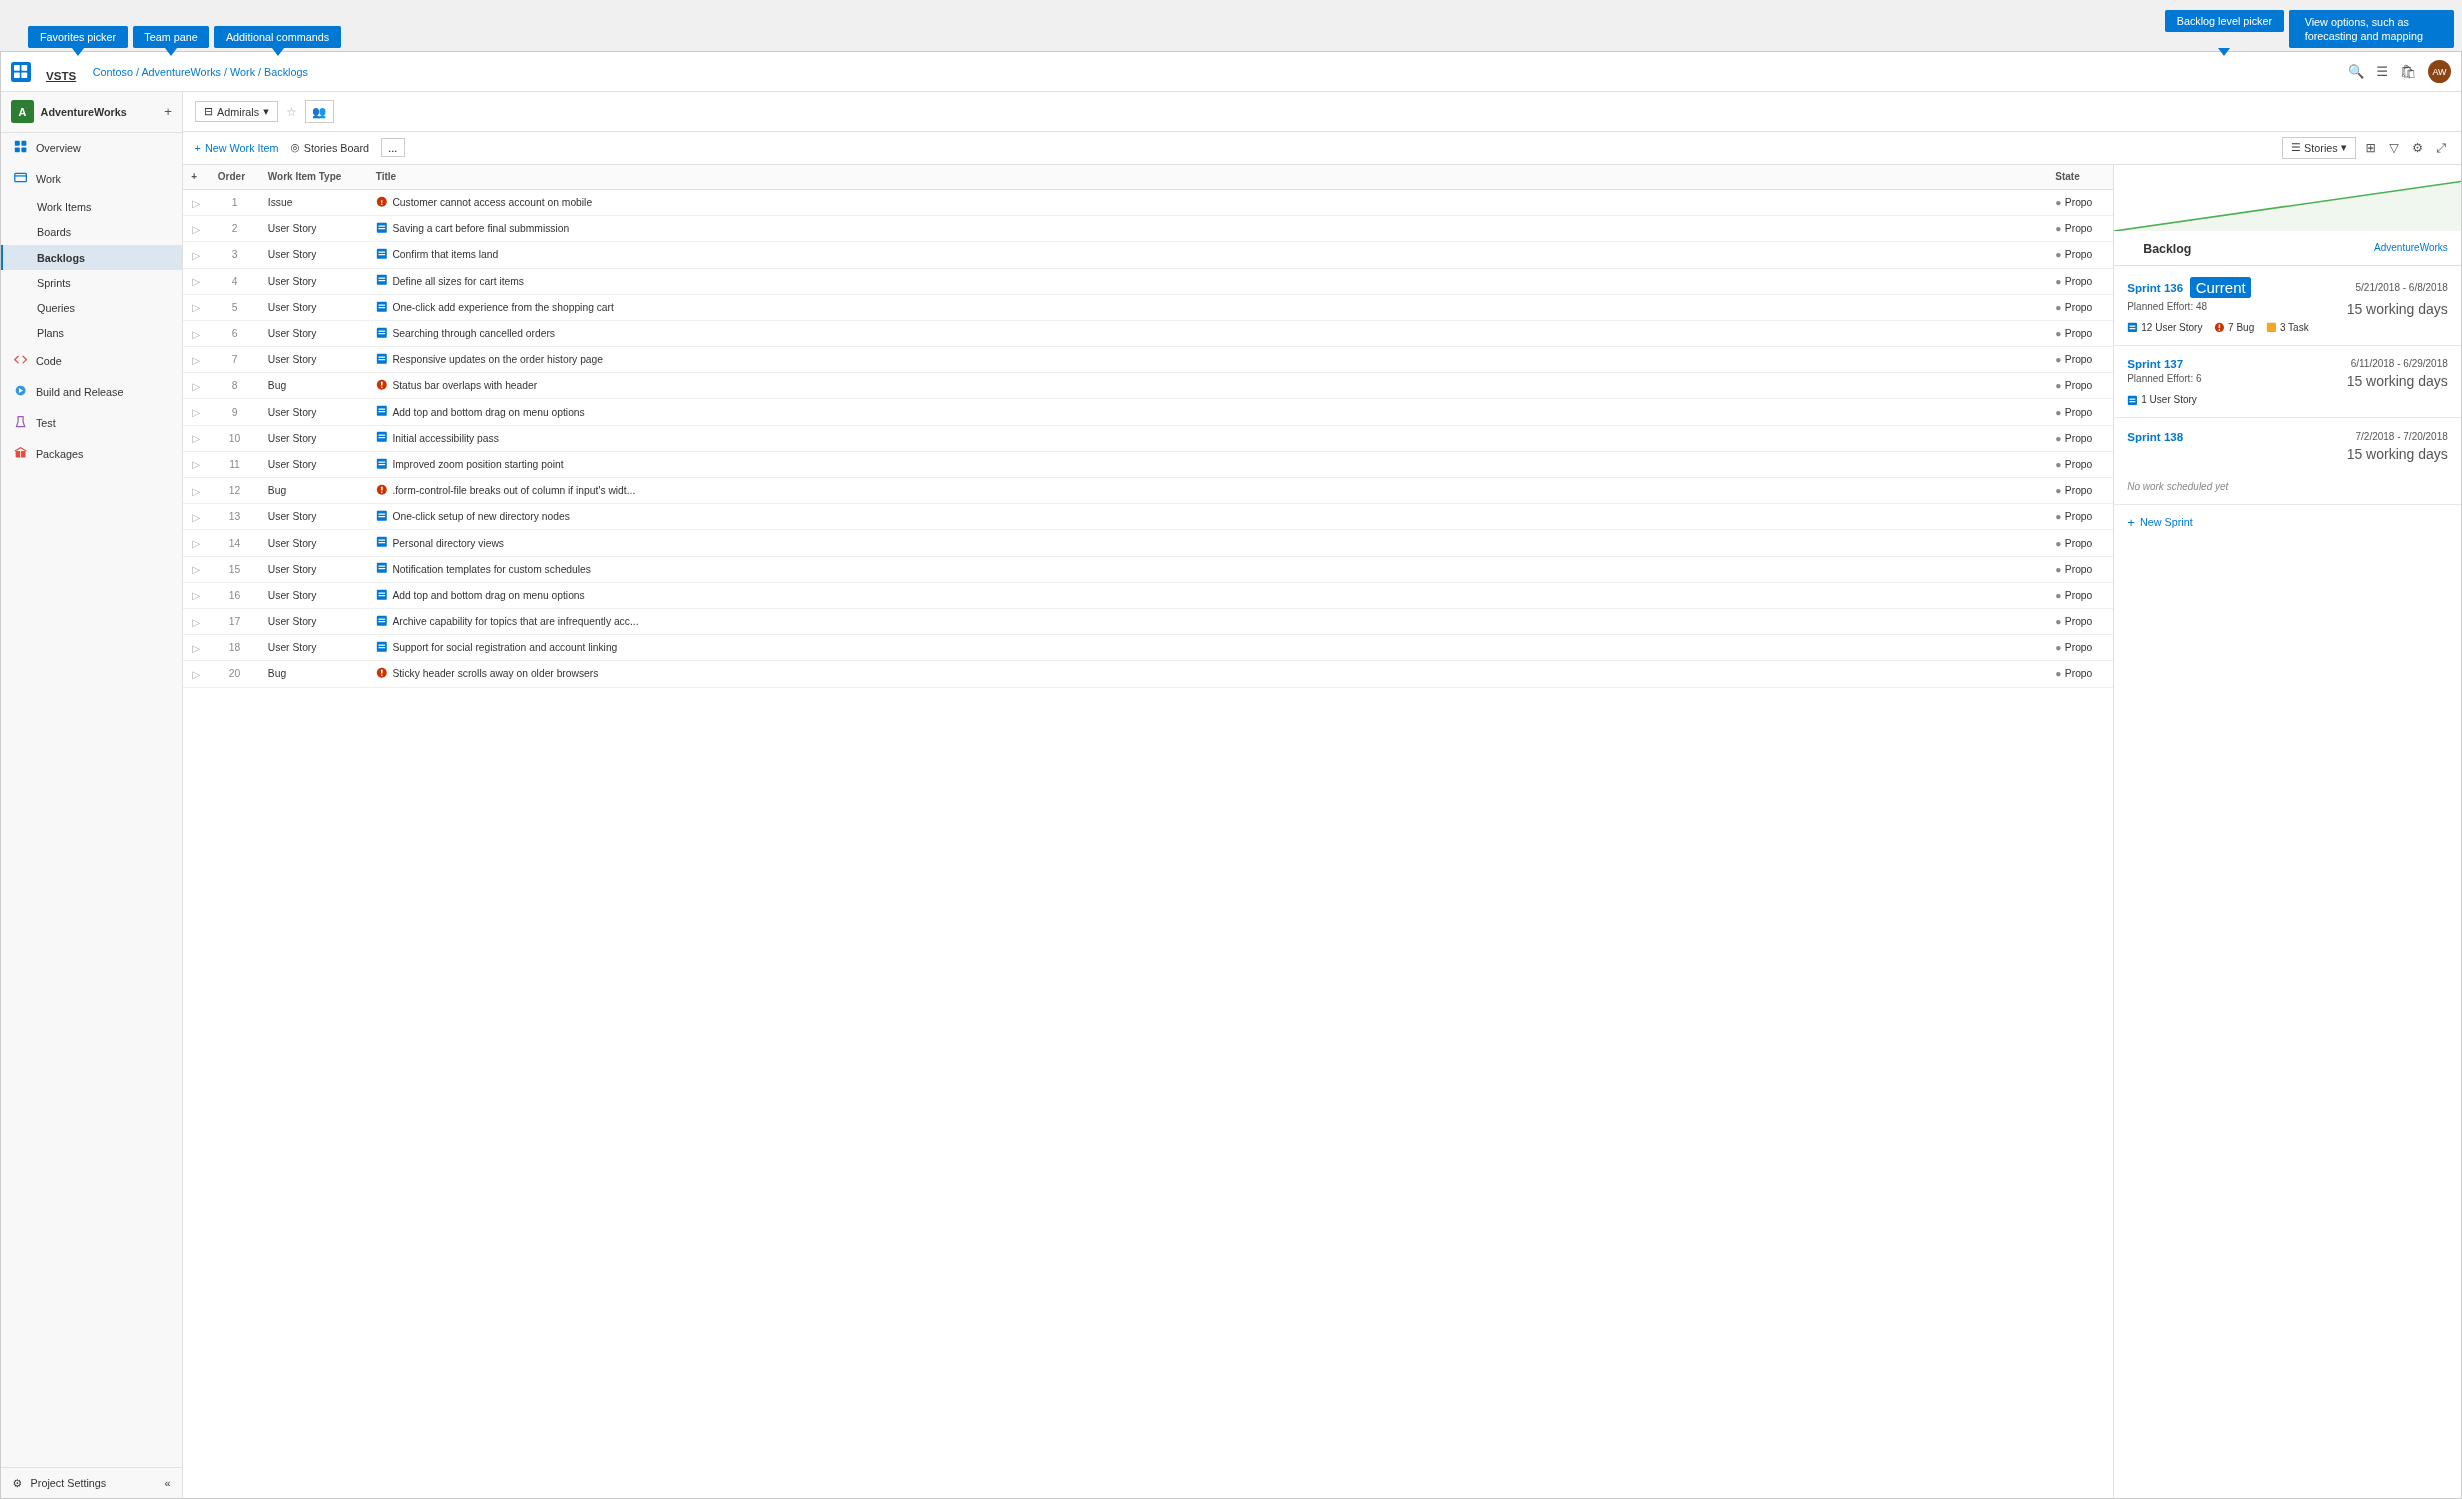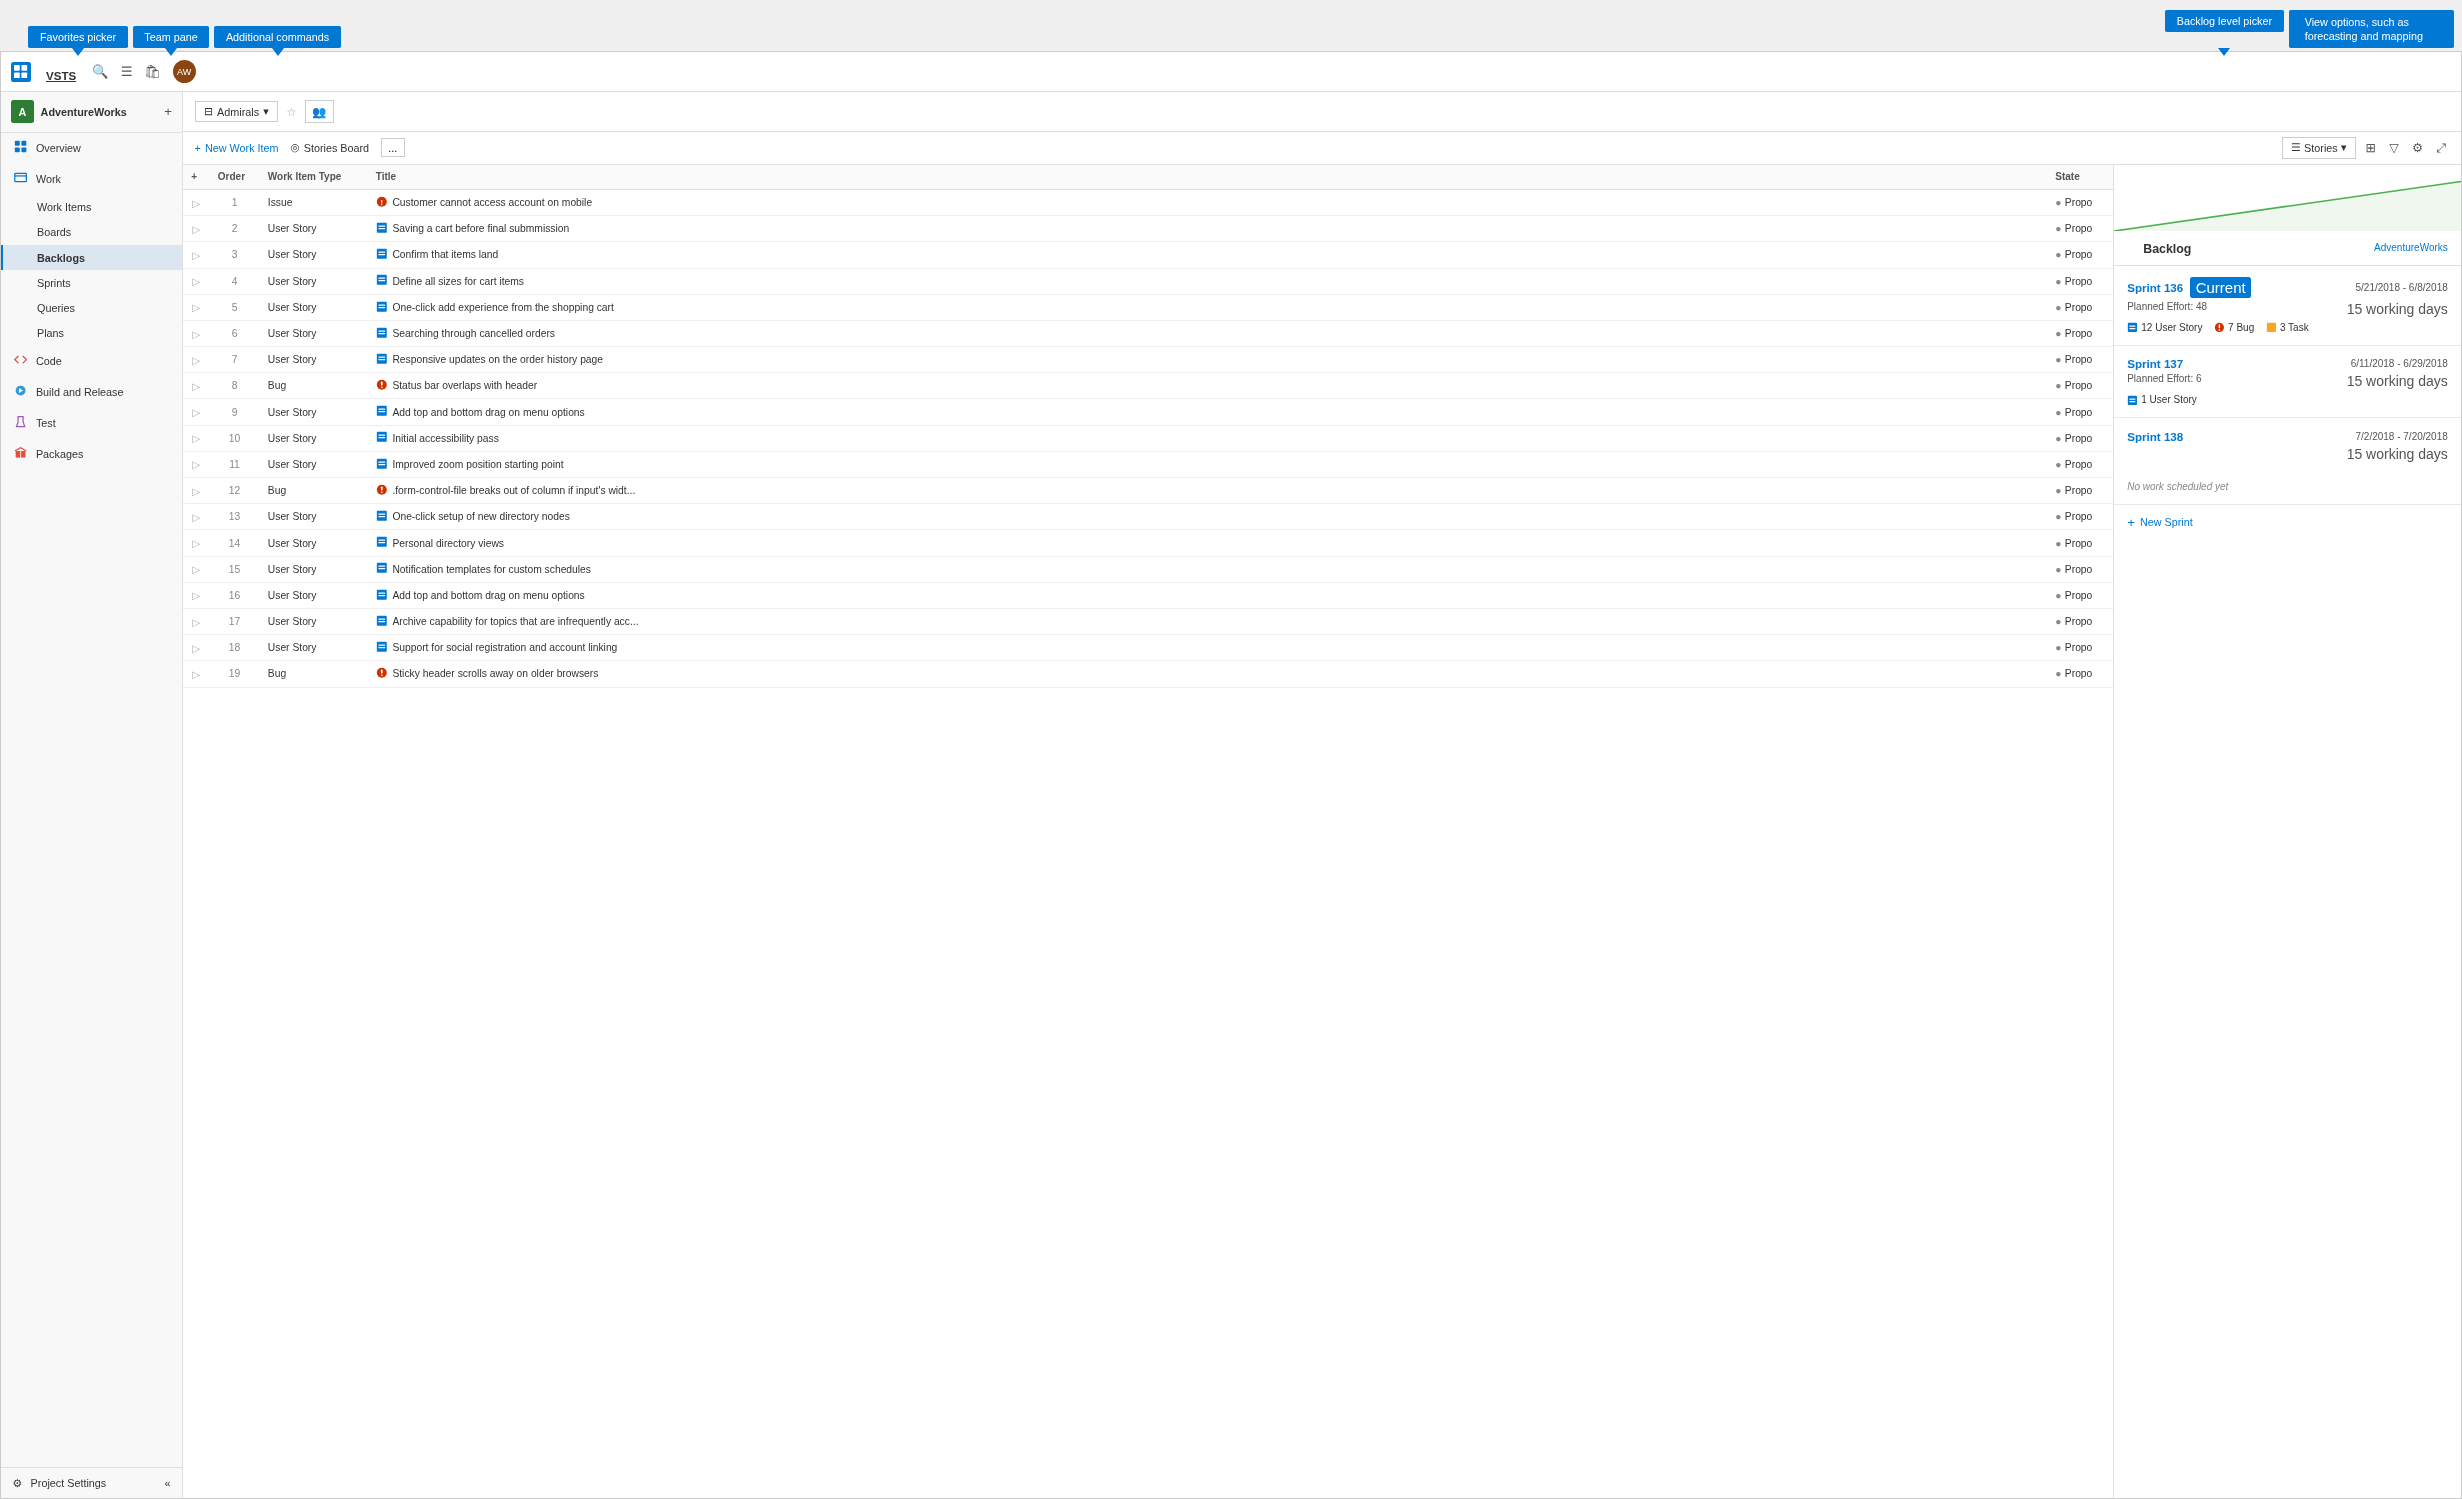--- a/index.html
+++ b/index.html
@@ -327,20 +327,29 @@
       <div class="logo-square">
         <svg width="13.2" height="13.2" viewBox="0 0 16 16" fill="none">
           <rect width="7" height="7" fill="white" rx="1"></rect>
           <rect x="9" width="7" height="7" fill="white" rx="1"></rect>
           <rect y="9" width="7" height="7" fill="white" rx="1"></rect>
           <rect x="9" y="9" width="7" height="7" fill="white" rx="1"></rect>
         </svg>
       </div>
       <span class="header-title">VSTS</span>
     </div>
+    <div class="breadcrumb">
+      <span>Contoso</span>
+      <span> / </span>
+      <span>AdventureWorks</span>
+      <span> / </span>
+      <span>Work</span>
+      <span> / </span>
+      <span>Backlogs</span>
+    </div>
     <div class="header-actions">
       <span class="header-icon">🔍</span>
       <span class="header-icon">☰</span>
       <span class="header-icon">🛍</span>
       <div class="avatar">AW</div>
     </div>
   </div>
 
   <div class="body-split">
 
@@ -872,21 +881,21 @@
                   </td>
                   <td>
                     <div style="display: flex; align-items: center; gap: 3.3px;">
                       <span style="color: rgb(136, 136, 136);">●</span>
                       <span>Propo</span>
                     </div>
                   </td>
                 </tr>
                 <tr>
                   <td style="text-align: center; color: rgb(170, 170, 170);">▷</td>
-                  <td class="row-order">19</td>
+                  <td class="row-order">20</td>
                   <td>Bug</td>
                   <td>
                     <div class="title-cell">
                       <span style="margin-right: 5px; font-size: 10.8px;"><svg width="11.6" height="11.6" viewBox="0 0 14 14">
                           <circle cx="7" cy="7" r="6" fill="#cc3300"></circle>
                           <line x1="7" y1="4" x2="7" y2="7" stroke="white" stroke-width="2" stroke-linecap="round"></line>
                           <circle cx="7" cy="10" r="1" fill="white"></circle>
                         </svg></span>
                       <span>Sticky header scrolls away on older browsers</span>
                     </div>

